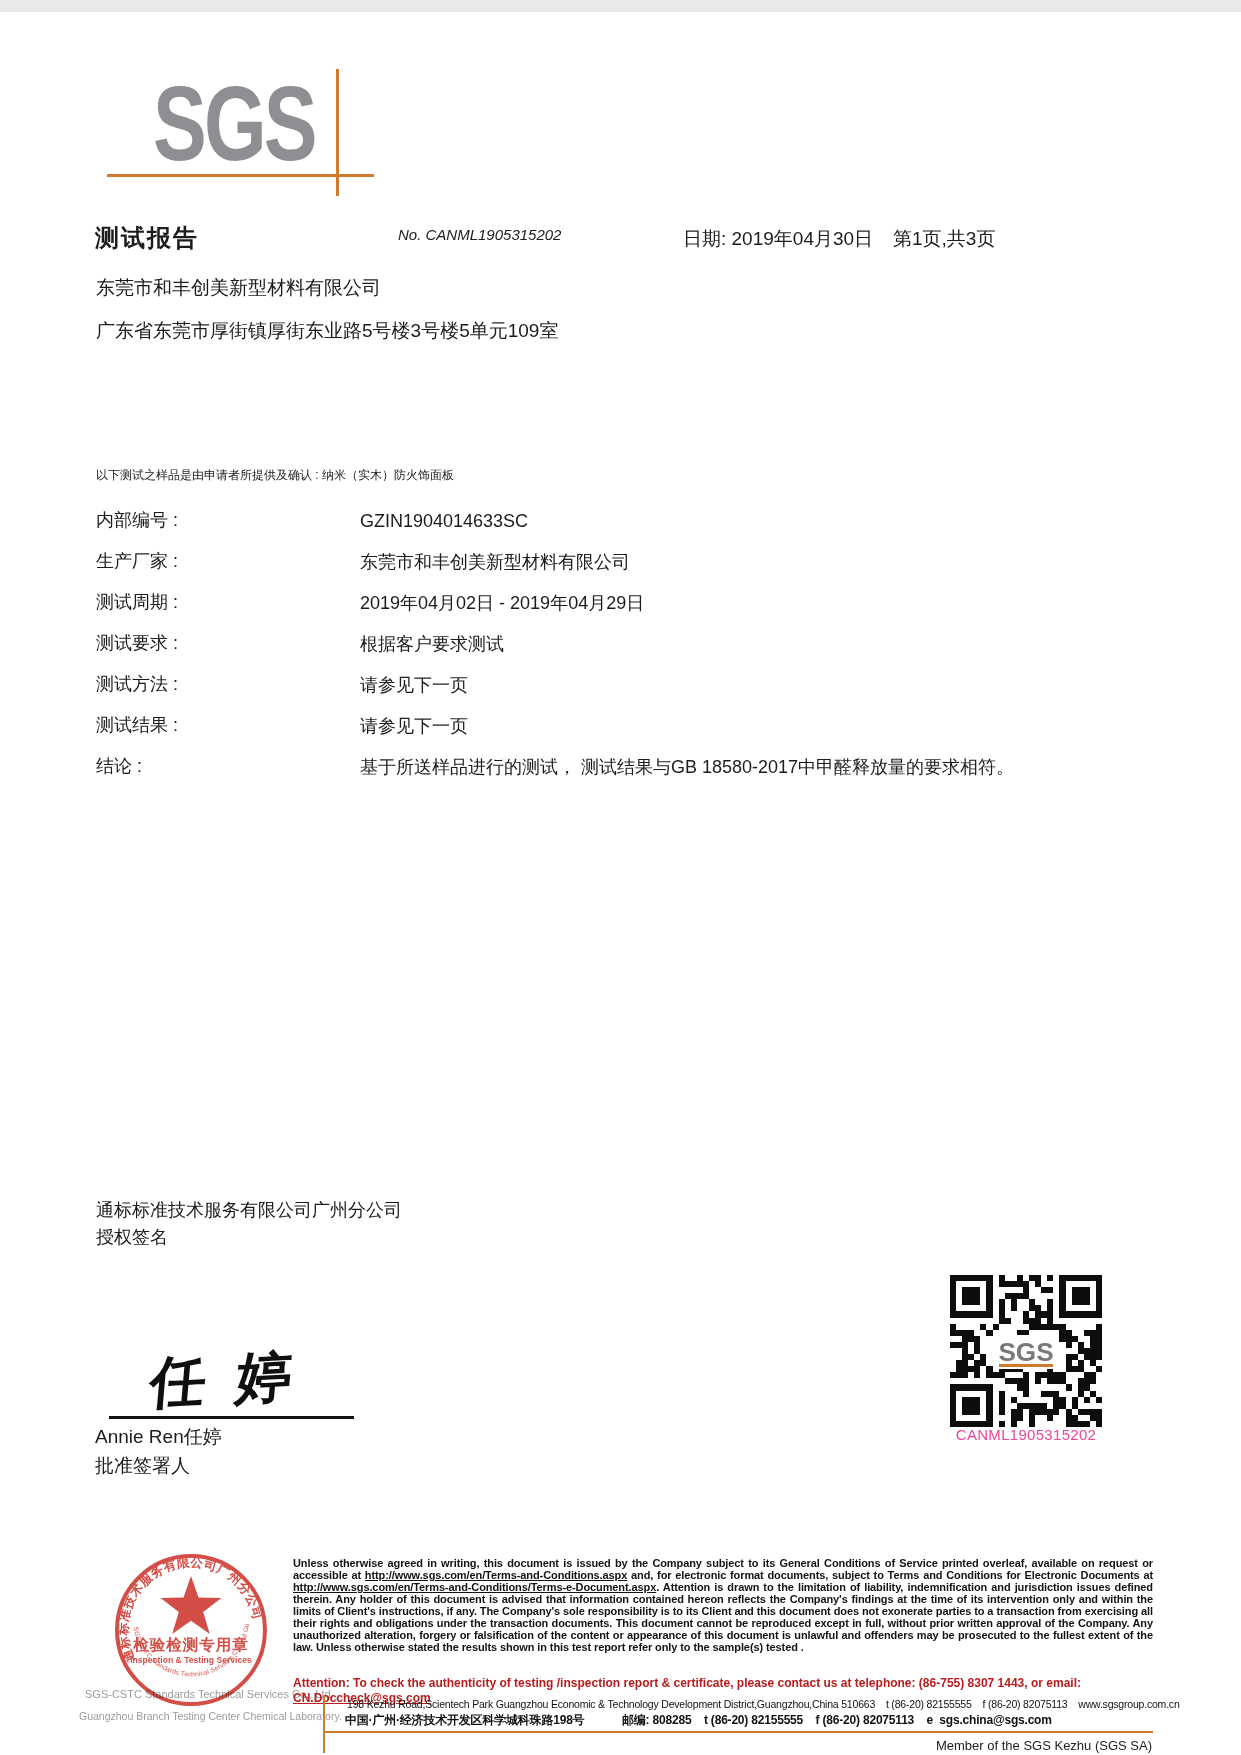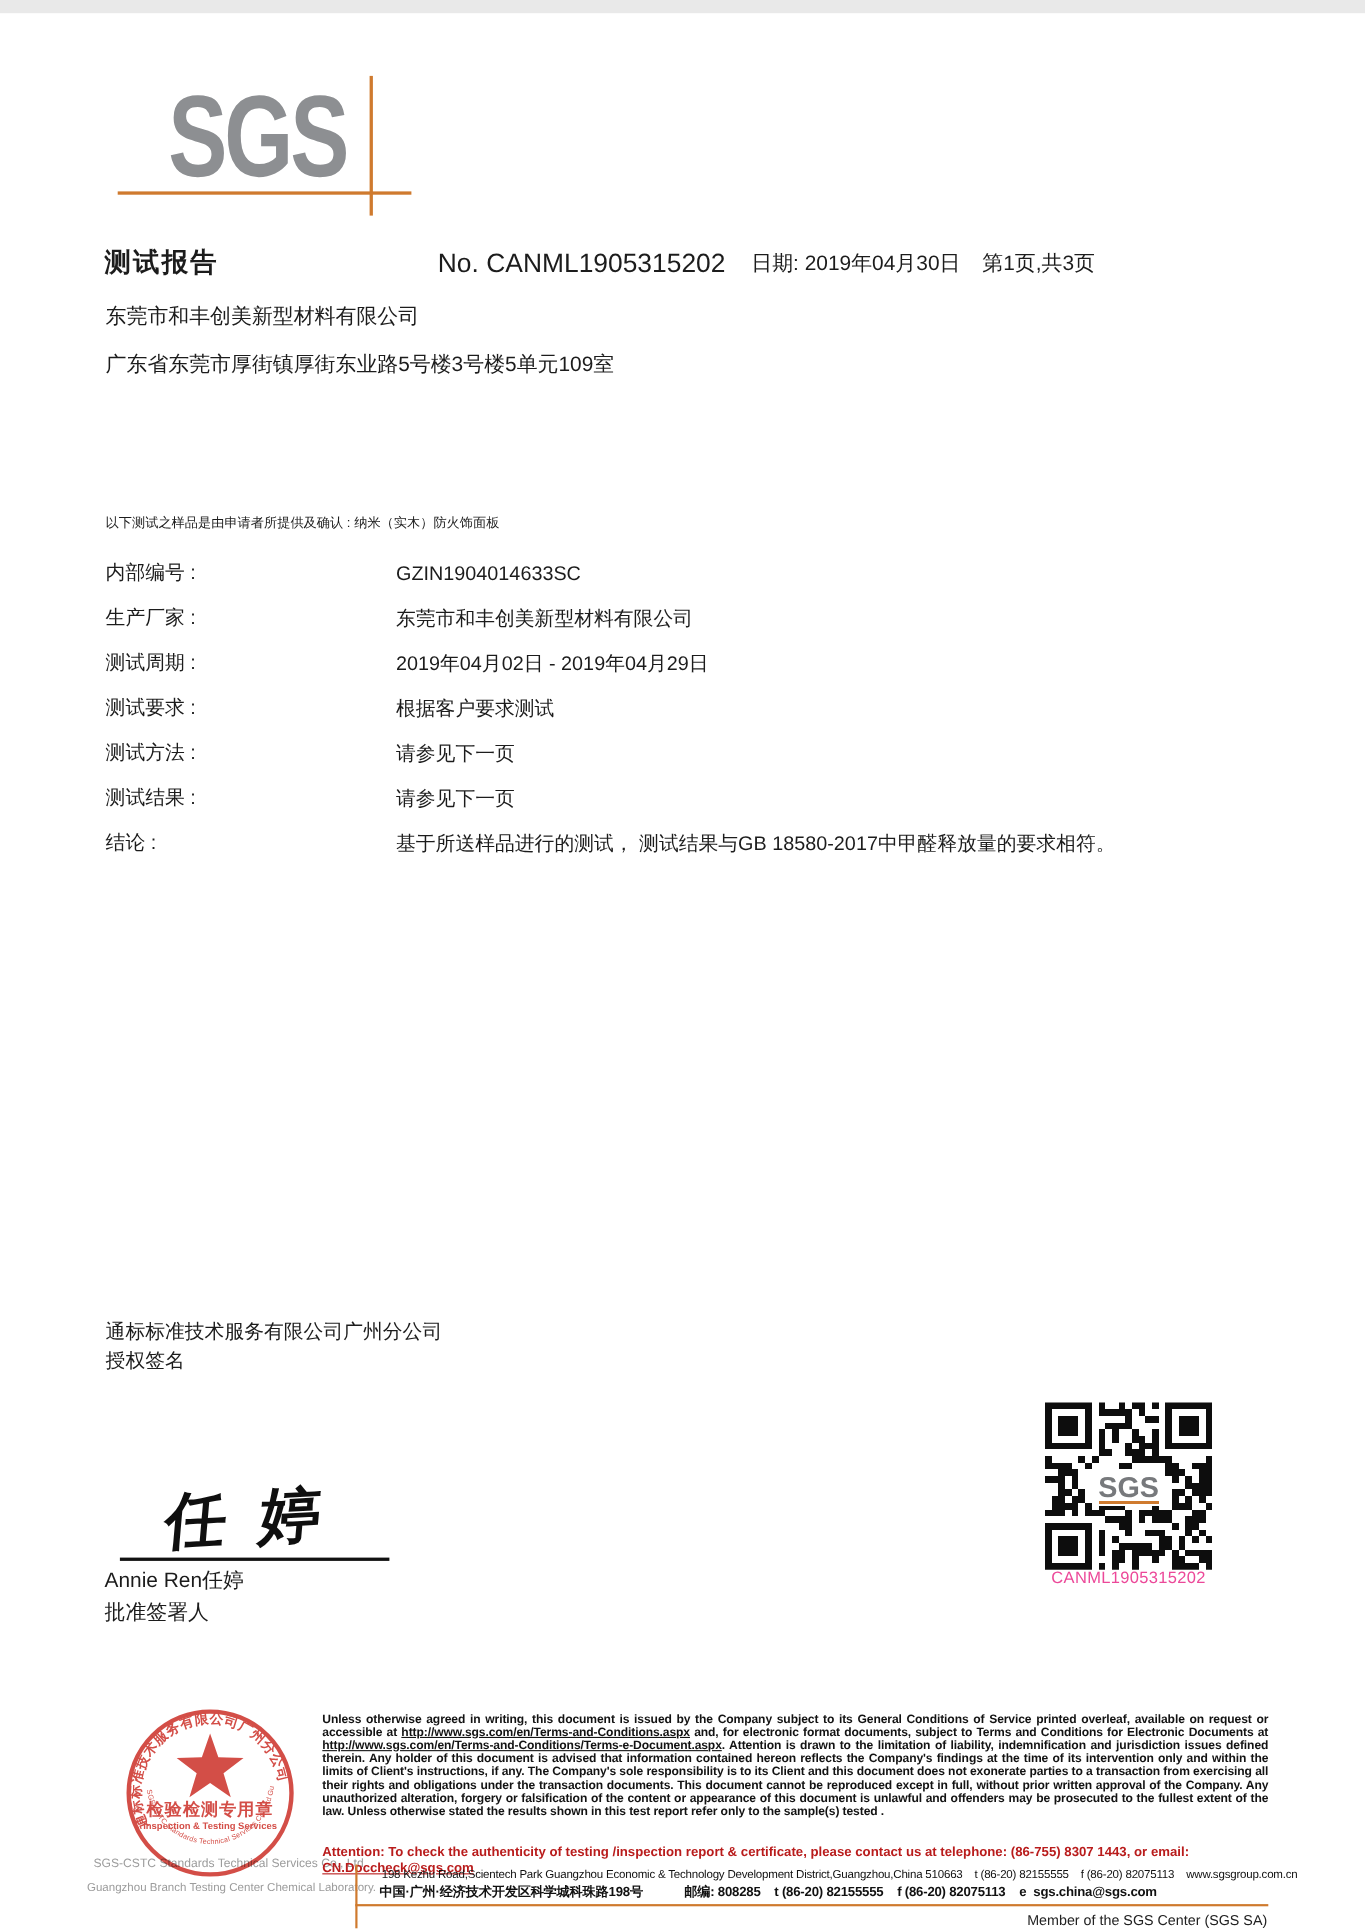--- a/index.html
+++ b/index.html
@@ -8,21 +8,21 @@
   .abs{position:absolute;}
 
   
   .logo-text{left:153px;top:60px;font-size:112px;line-height:1;font-weight:800;color:#8d8f92;
              letter-spacing:-4px;transform:scaleX(.72) scaleY(.94);transform-origin:left top;}
   .logo-hline{left:107px;top:162px;width:267px;height:3px;background:#cf7a2e;}
   .logo-vline{left:336px;top:57px;width:3px;height:127px;background:#cf7a2e;}
 
   
   .doc-title{left:95px;top:210px;font-size:24px;font-weight:700;letter-spacing:2px;}
-  .report-no{left:398px;top:214px;font-size:24px;}
+  .report-no{left:398px;top:214px;font-size:15px;font-style:italic;}
   .report-date{left:683px;top:214px;font-size:19px;}
   .page-info{left:893px;top:214px;font-size:19px;}
 
   .applicant-name{left:96px;top:263px;font-size:19px;}
   .applicant-addr{left:96px;top:306px;font-size:19px;text-align:right;}
 
   .sample-line{left:96px;top:455px;font-size:12px;}
 
   .info-rows{left:96px;top:496px;width:1060px;}
   .irow{display:flex;align-items:flex-start;margin-bottom:14px;line-height:25px;font-size:18px;}
@@ -386,15 +386,15 @@
     <text x="0" y="33" text-anchor="middle" font-size="8.6" font-weight="bold" fill="#cf3a33">Inspection &amp; Testing Services</text>
   </svg>
 
   <div class="abs legal"><span>Unless otherwise agreed in writing, this document is issued by the Company subject to its General Conditions of Service printed overleaf, available on request or accessible at </span><span class="u">http://www.sgs.com/en/Terms-and-Conditions.aspx</span><span> and, for electronic format documents, subject to Terms and Conditions for Electronic Documents at </span><span class="u">http://www.sgs.com/en/Terms-and-Conditions/Terms-e-Document.aspx</span><span>. Attention is drawn to the limitation of liability, indemnification and jurisdiction issues defined therein. Any holder of this document is advised that information contained hereon reflects the Company's findings at the time of its intervention only and within the limits of Client's instructions, if any. The Company's sole responsibility is to its Client and this document does not exonerate parties to a transaction from exercising all their rights and obligations under the transaction documents. This document cannot be reproduced except in full, without prior written approval of the Company. Any unauthorized alteration, forgery or falsification of the content or appearance of this document is unlawful and offenders may be prosecuted to the fullest extent of the law. Unless otherwise stated the results shown in this test report refer only to the sample(s) tested .</span></div>
   <div class="abs attention"><span>Attention: To check the authenticity of testing /inspection report &amp; certificate, please contact us at telephone: (86-755) 8307 1443, or email: </span><span class="u">CN.Doccheck@sgs.com</span></div>
 
   <div class="abs f-vline"></div>
   <div class="abs addr-en">198 Kezhu Road,Scientech Park Guangzhou Economic &amp; Technology Development District,Guangzhou,China 510663    t (86-20) 82155555    f (86-20) 82075113    www.sgsgroup.com.cn</div>
   <div class="abs addr-cn">中国·广州·经济技术开发区科学城科珠路198号            邮编: 808285    t (86-20) 82155555    f (86-20) 82075113    e  sgs.china@sgs.com</div>
   <div class="abs f-hline"></div>
-  <div class="abs member">Member of the SGS Center (SGS SA)</div>
+  <div class="abs member">Member of the SGS Kezhu (SGS SA)</div>
 
 </div>
 
 </body></html>

